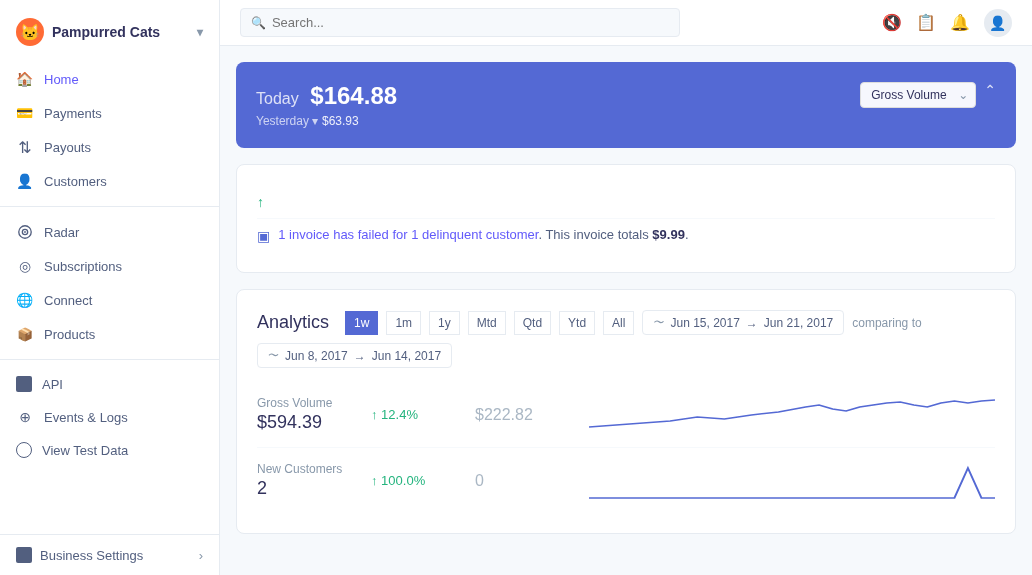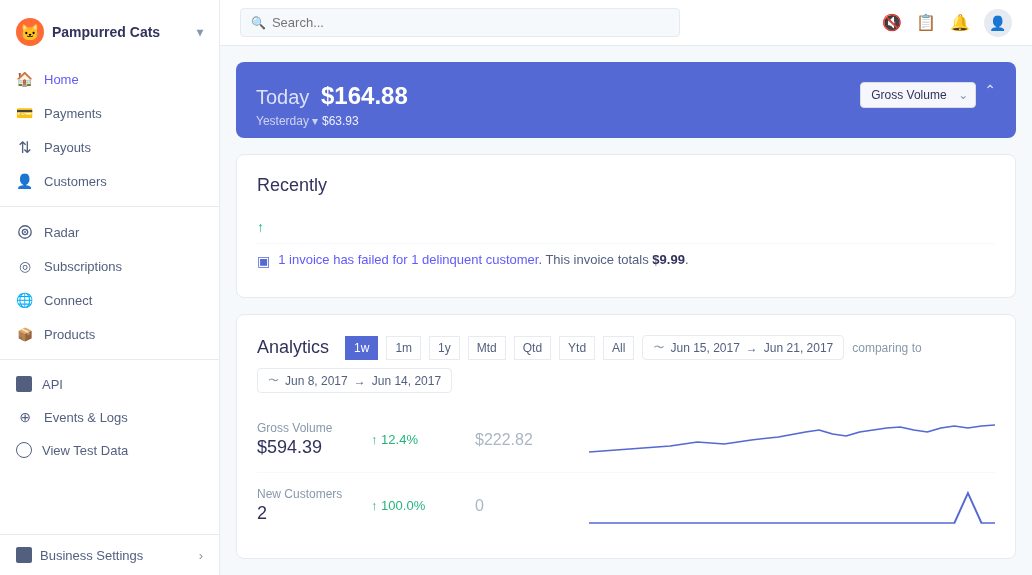--- a/index.html
+++ b/index.html
@@ -30,21 +30,21 @@
     .topbar-icons { display: flex; align-items: center; gap: 14px; margin-left: auto; }
     .topbar-icon { color: #8898aa; font-size: 16px; cursor: pointer; }
 
     
     #content { flex: 1; overflow-y: auto; padding: 16px; display: flex; flex-direction: column; gap: 16px; }
 
     
     .chart-card { background: #5469d4; border-radius: 8px; padding: 20px; position: relative; overflow: hidden; color: #fff; }
     .chart-header { display: flex; align-items: flex-start; justify-content: space-between; }
     .chart-title-area { }
-    .today-label { font-size: 20px; color: rgba(255,255,255,0.8); display: inline; margin-right: 8px; }
+    .today-label { font-size: 16px; color: rgba(255,255,255,0.8); display: inline; margin-right: 8px; }
     .today-amount { font-size: 24px; font-weight: 600; display: inline; }
     .yesterday-row { margin-top: 4px; font-size: 12px; color: rgba(255,255,255,0.7); display: flex; align-items: center; gap: 4px; }
     .yesterday-label { cursor: pointer; display: flex; align-items: center; gap: 3px; }
     .yesterday-amount { color: rgba(255,255,255,0.9); }
     .gross-vol-select { background: rgba(255,255,255,0.95); border: 1px solid #ddd; border-radius: 4px; padding: 5px 28px 5px 10px; font-size: 12px; color: #32325d; appearance: none; cursor: pointer; outline: none; }
     .select-wrapper { position: relative; display: inline-block; }
     .select-wrapper::after { content: '⌄'; position: absolute; right: 8px; top: 50%; transform: translateY(-50%); color: #8898aa; pointer-events: none; font-size: 12px; }
 
     
     .section-card { background: #fff; border-radius: 8px; padding: 20px; border: 1px solid #e6ebf1; }
@@ -190,21 +190,20 @@
               <option>Gross Volume</option>
             </select>
           </div>
           <span style="color:rgba(255,255,255,0.8);cursor:pointer;font-size:14px;">⌃</span>
         </div>
       </div>
 
     </div>
 
     <div class="section-card">
-      <div class="section-title">Recently</div>
       <div class="recent-item">
         <span class="recent-icon deposit">↑</span>
       </div>
       <div class="recent-item">
         <span class="recent-icon invoice">▣</span>
         <div class="recent-text">
           <a href="#">1 invoice has failed for 1 delinquent customer</a>. This invoice totals <strong>$9.99</strong>.
         </div>
       </div>
     </div>

